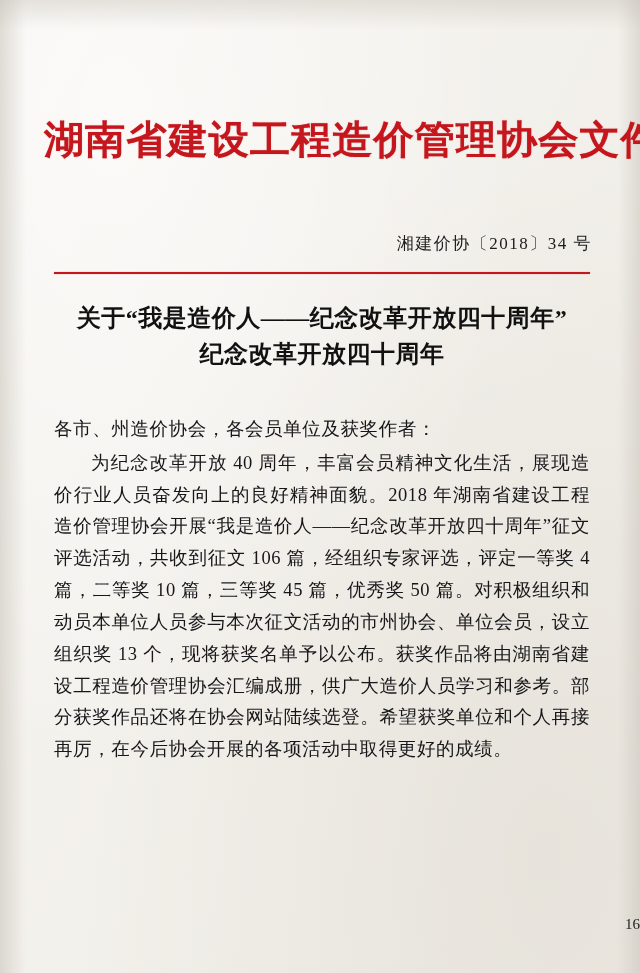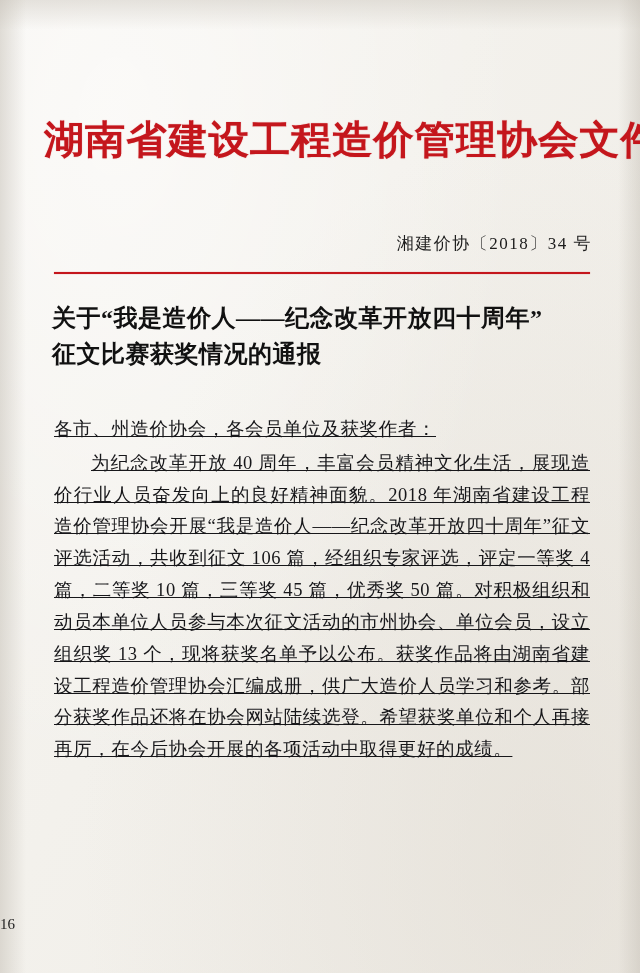--- a/index.html
+++ b/index.html
@@ -77,20 +77,21 @@
     background: #c4161c;
     box-shadow: 0 0 1px rgba(196,22,28,0.7);
   }
 
   
   .doc-title {
     position: absolute;
     top: 300px;
     left: 0;
     width: 540px;
+    text-align: center;
     font-size: 24px;
     font-weight: bold;
     color: #111;
     line-height: 1.52;
     letter-spacing: 0.5px;
   }
   .doc-title .line2 {
     display: block;
   }
 
@@ -99,37 +100,36 @@
     position: absolute;
     top: 414px;
     left: 2px;
     width: 536px;
     font-size: 18.5px;
     color: #17171a;
     line-height: 1.72;
     letter-spacing: 0.6px;
     text-align: justify;
     text-justify: inter-ideograph;
-    text-decoration: underline;
   }
   .salutation {
     margin: 0 0 2px 0;
   }
   .para {
     margin: 0;
     text-indent: 2em;
   }
 
   
   .page-number {
     position: absolute;
     bottom: 40px;
     left: 0;
     width: 640px;
-    text-align: left;
+    text-align: right;
     font-size: 15px;
     color: #222;
     font-family: "Liberation Serif", "DejaVu Serif", serif;
   }
 
   
   .watermark {
     position: absolute;
     right: 16px;
     bottom: 22px;
@@ -211,21 +211,21 @@
   <div class="content">
 
     <div class="masthead">湖南省建设工程造价管理协会文件</div>
 
     <div class="doc-number">湘建价协〔2018〕34 号</div>
 
     <div class="red-rule"></div>
 
     <div class="doc-title">
       <span class="line1">关于“我是造价人——纪念改革开放四十周年”</span>
-      <span class="line2">征文比赛获奖情况的通报</span>
+      <span class="line2">纪念改革开放四十周年</span>
     </div>
 
     <div class="body-block">
       <p class="salutation">各市、州造价协会，各会员单位及获奖作者：</p>
       <p class="para">为纪念改革开放 40 周年，丰富会员精神文化生活，展现造价行业人员奋发向上的良好精神面貌。2018 年湖南省建设工程造价管理协会开展“我是造价人——纪念改革开放四十周年”征文评选活动，共收到征文 106 篇，经组织专家评选，评定一等奖 4 篇，二等奖 10 篇，三等奖 45 篇，优秀奖 50 篇。对积极组织和动员本单位人员参与本次征文活动的市州协会、单位会员，设立组织奖 13 个，现将获奖名单予以公布。获奖作品将由湖南省建设工程造价管理协会汇编成册，供广大造价人员学习和参考。部分获奖作品还将在协会网站陆续选登。希望获奖单位和个人再接再厉，在今后协会开展的各项活动中取得更好的成绩。</p>
     </div>
 
   </div>
 
   <div class="page-number">16</div>

